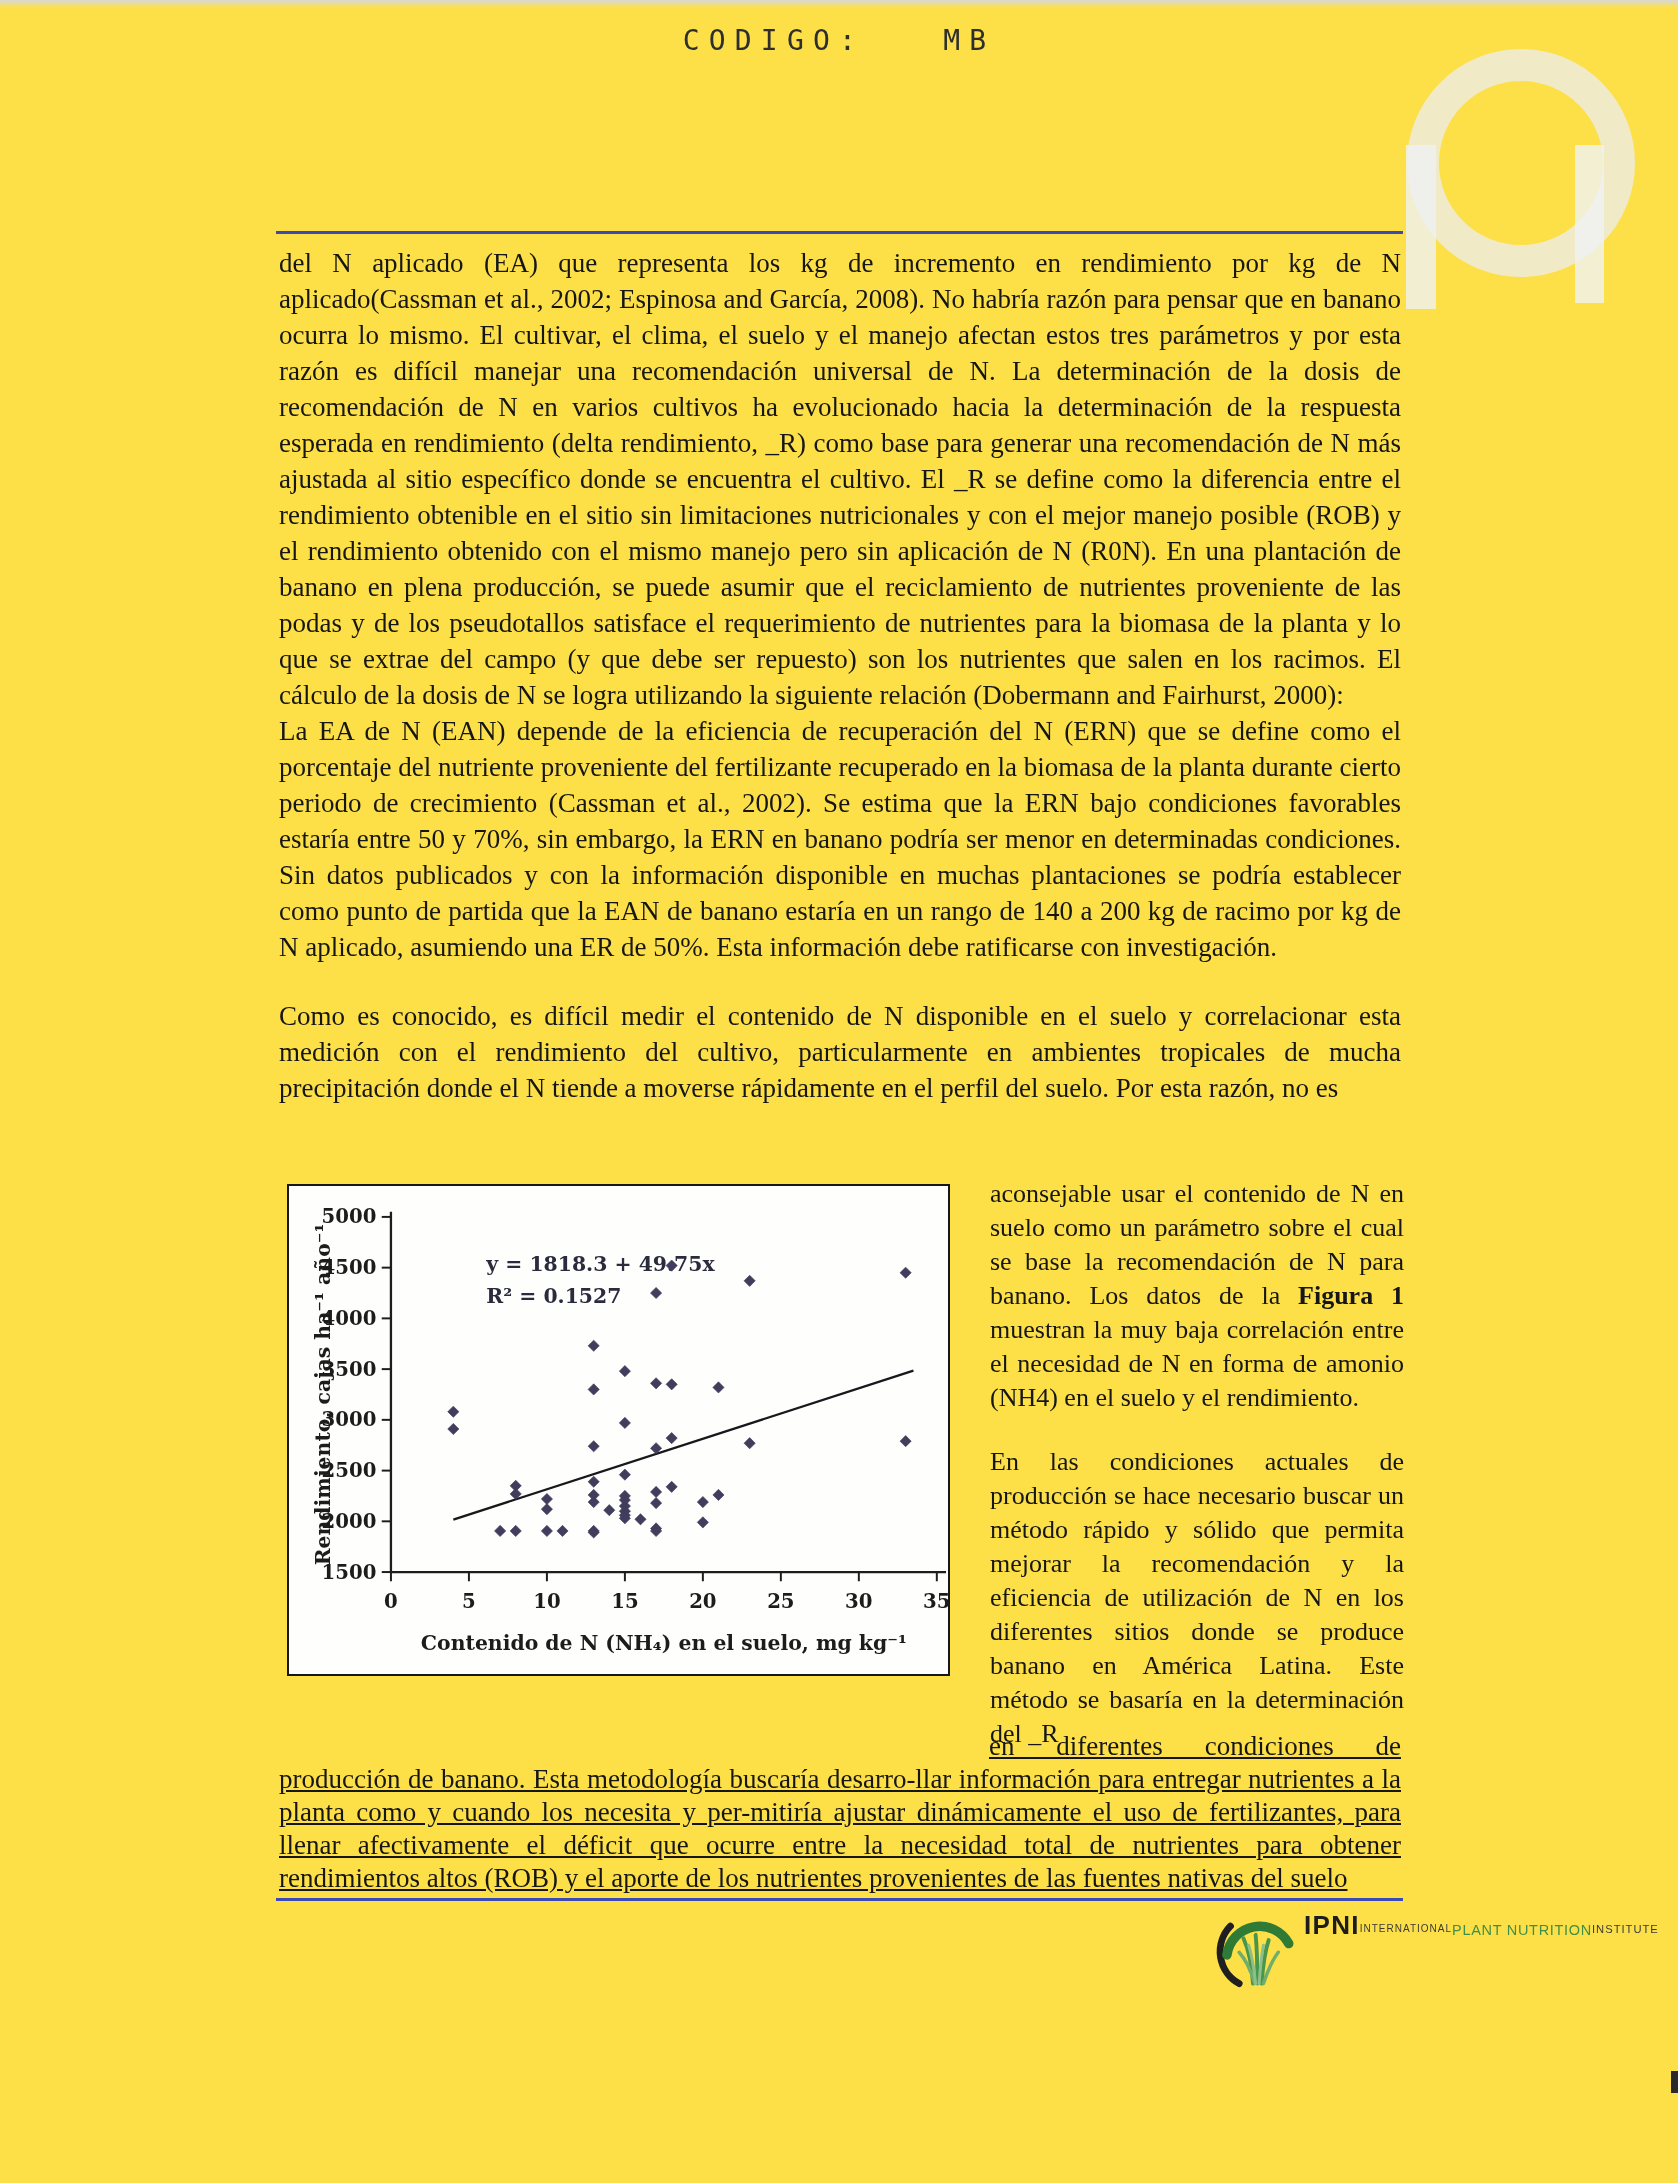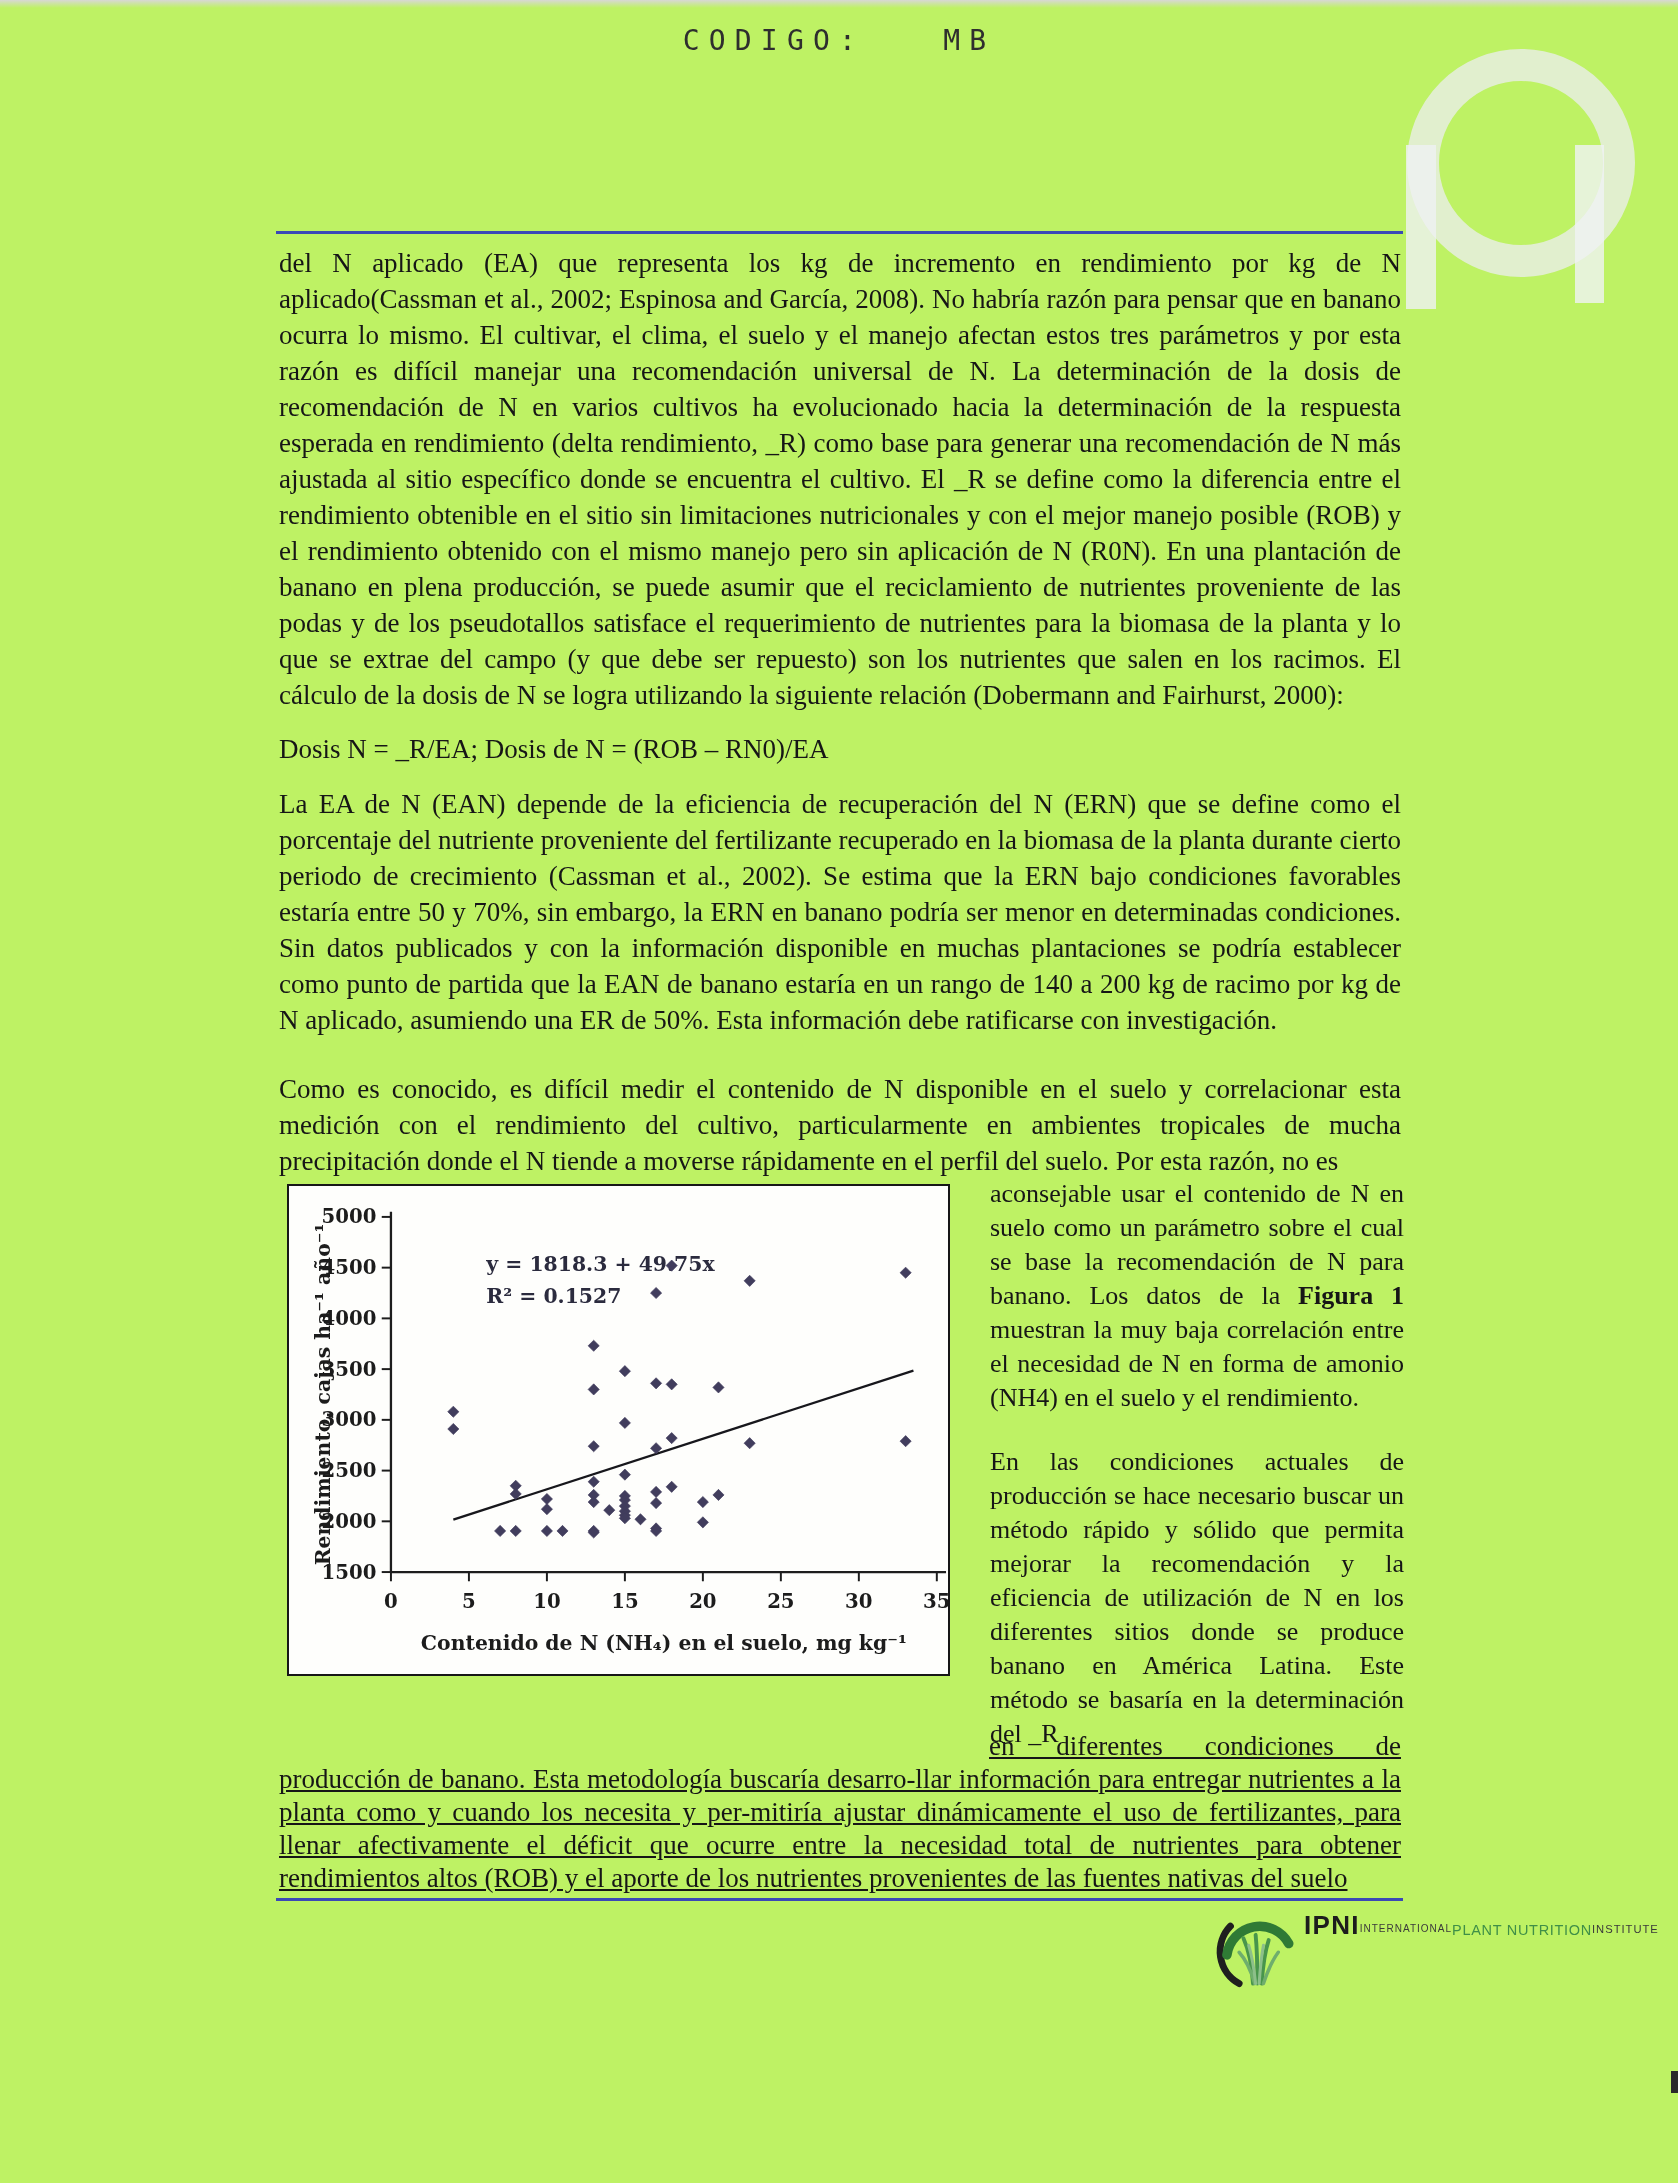--- a/index.html
+++ b/index.html
@@ -1,19 +1,19 @@
 <!DOCTYPE html>
 <html style="font-size:10.5px"><head>
 <meta charset="utf-8">
 <style>
   html,body{margin:0;padding:0;background:#888;}
   .page{
     position:relative;
     width:1678px;height:2183px;
-    background:#bef264;
+    background:#fde047;
     overflow:hidden;
     font-family:"Liberation Serif", serif;
     color:#161616;
   }
   .scan-top-edge{position:absolute;left:0;top:0;width:100%;height:8px;
     background:linear-gradient(to bottom,#d8d8d4,rgba(255,255,255,0));}
   .watermark-ring{position:absolute;left:1407px;top:49px;width:164px;height:164px;
     border:32px solid #eceef2;border-radius:50%;opacity:.75;}
   .watermark-bar-l{position:absolute;left:1406px;top:145px;width:30px;height:164px;background:#eff1f4;opacity:.8;}
   .watermark-bar-r{position:absolute;left:1575px;top:145px;width:29px;height:158px;background:#f0f2f5;opacity:.8;}
@@ -107,21 +107,20 @@
     <span>CODIGO:</span>
     <span style="display:inline-block;width:26px;"></span>
     <span>MB</span>
   </div>
 
 
   <div class="rule rule-top"></div>
 
   <div class="body-main">
     <p>del N aplicado (EA) que representa los kg de incremento en rendimiento por kg de N aplicado(Cassman et al., 2002; Espinosa and García, 2008). No habría razón para pensar que en banano ocurra lo mismo. El cultivar, el clima, el suelo y el manejo afectan estos tres parámetros y por esta razón es difícil manejar una recomendación universal de N. La determinación de la dosis de recomendación de N en varios cultivos ha evolucionado hacia la determinación de la respuesta esperada en rendimiento (delta rendimiento, _R) como base para generar una recomendación de N más ajustada al sitio específico donde se encuentra el cultivo. El _R se define como la diferencia entre el rendimiento obtenible en el sitio sin limitaciones nutricionales y con el mejor manejo posible (ROB) y el rendimiento obtenido con el mismo manejo pero sin aplicación de N (R0N). En una plantación de banano en plena producción, se puede asumir que el reciclamiento de nutrientes proveniente de las podas y de los pseudotallos satisface el requerimiento de nutrientes para la biomasa de la planta y lo que se extrae del campo (y que debe ser repuesto) son los nutrientes que salen en los racimos. El cálculo de la dosis de N se logra utilizando la siguiente relación (Dobermann and Fairhurst, 2000):</p>
-    <p class="formula">Dosis N = _R/EA; Dosis de N = (ROB – RN0)/EA</p>
     <p>La EA de N (EAN) depende de la eficiencia de recuperación del N (ERN) que se define como el porcentaje del nutriente proveniente del fertilizante recuperado en la biomasa de la planta durante cierto periodo de crecimiento (Cassman et al., 2002). Se estima que la ERN bajo condiciones favorables estaría entre 50 y 70%, sin embargo, la ERN en banano podría ser menor en determinadas condiciones. Sin datos publicados y con la información disponible en muchas plantaciones se podría establecer como punto de partida que la EAN de banano estaría en un rango de 140 a 200 kg de racimo por kg de N aplicado, asumiendo una ER de 50%. Esta información debe ratificarse con investigación.</p>
     <p class="p-gap">Como es conocido, es difícil medir el contenido de N disponible en el suelo y correlacionar esta medición con el rendimiento del cultivo, particularmente en ambientes tropicales de mucha precipitación donde el N tiende a moverse rápidamente en el perfil del suelo. Por esta razón, no es</p>
   </div>
 
   <div class="figure-box">
     <svg id="chart-svg" width="659" height="488" viewBox="0 0 1002 742">
         <line class="ax" x1="155" y1="39" x2="155" y2="587"></line>
         <line class="ax" x1="155" y1="587" x2="999" y2="587"></line>
         <line class="tick" x1="141" y1="587" x2="155" y2="587"></line>
         <text class="ticklab" x="133" y="597" text-anchor="end">1500</text>

